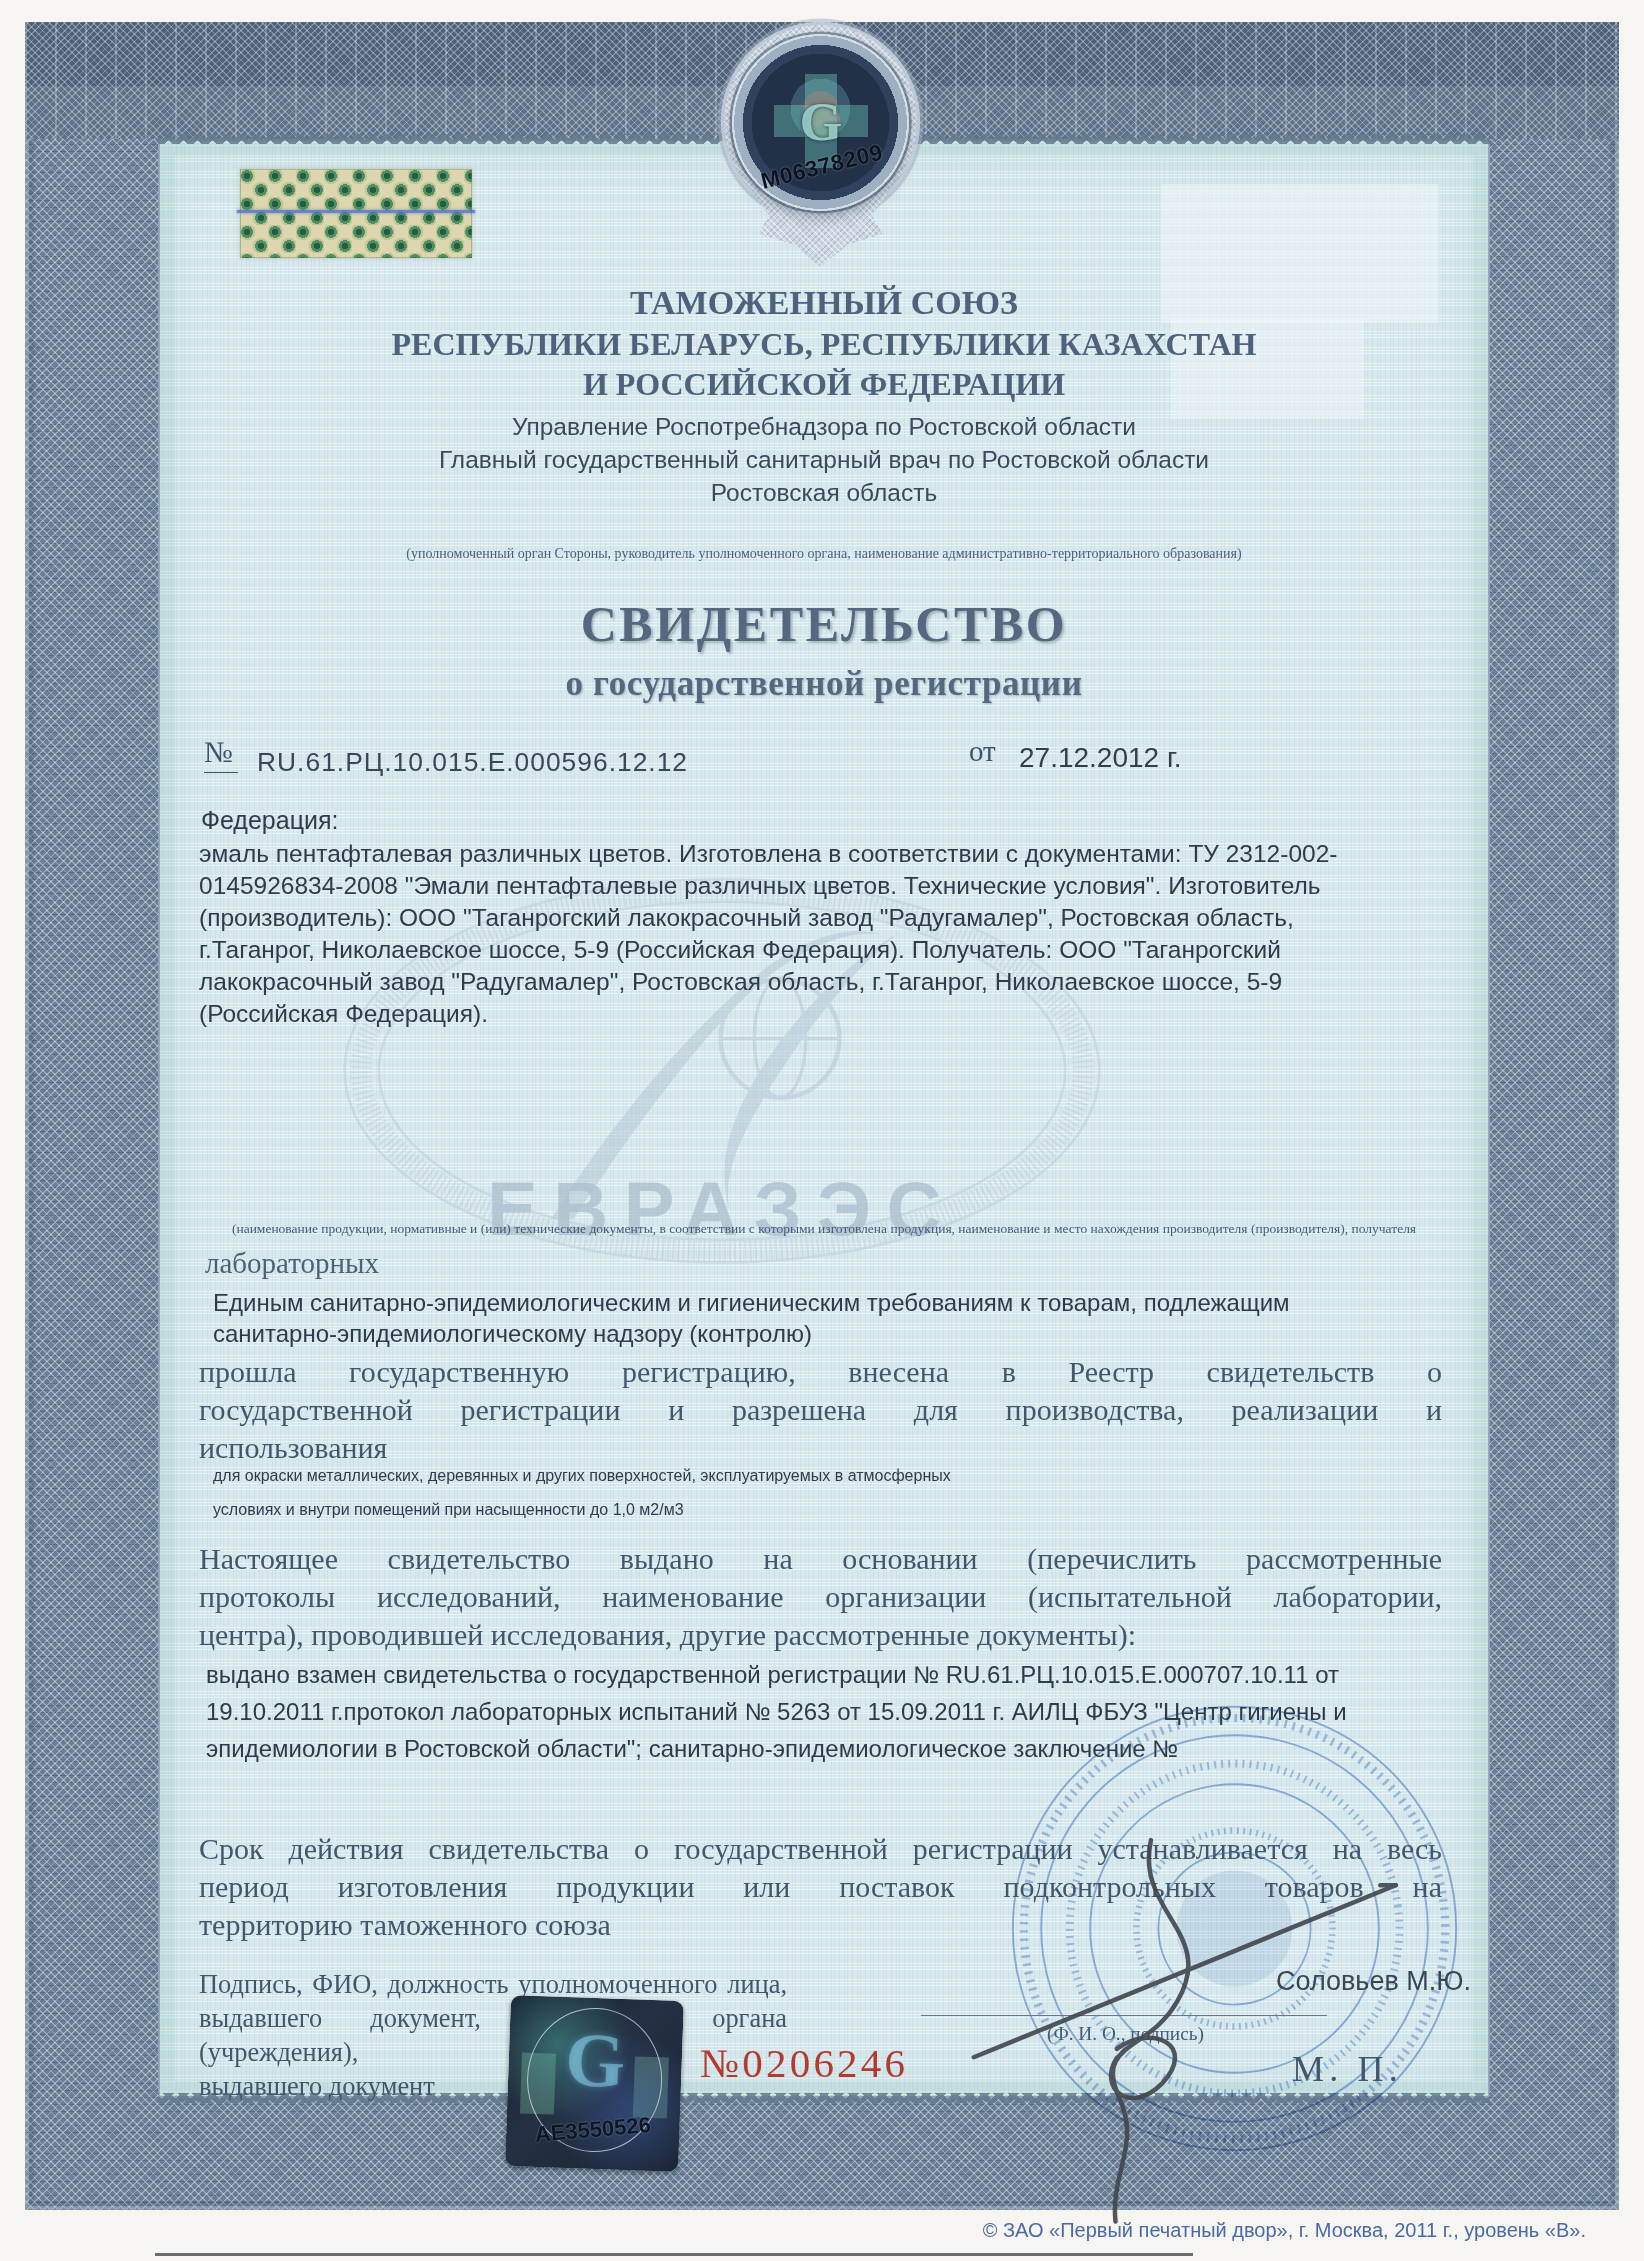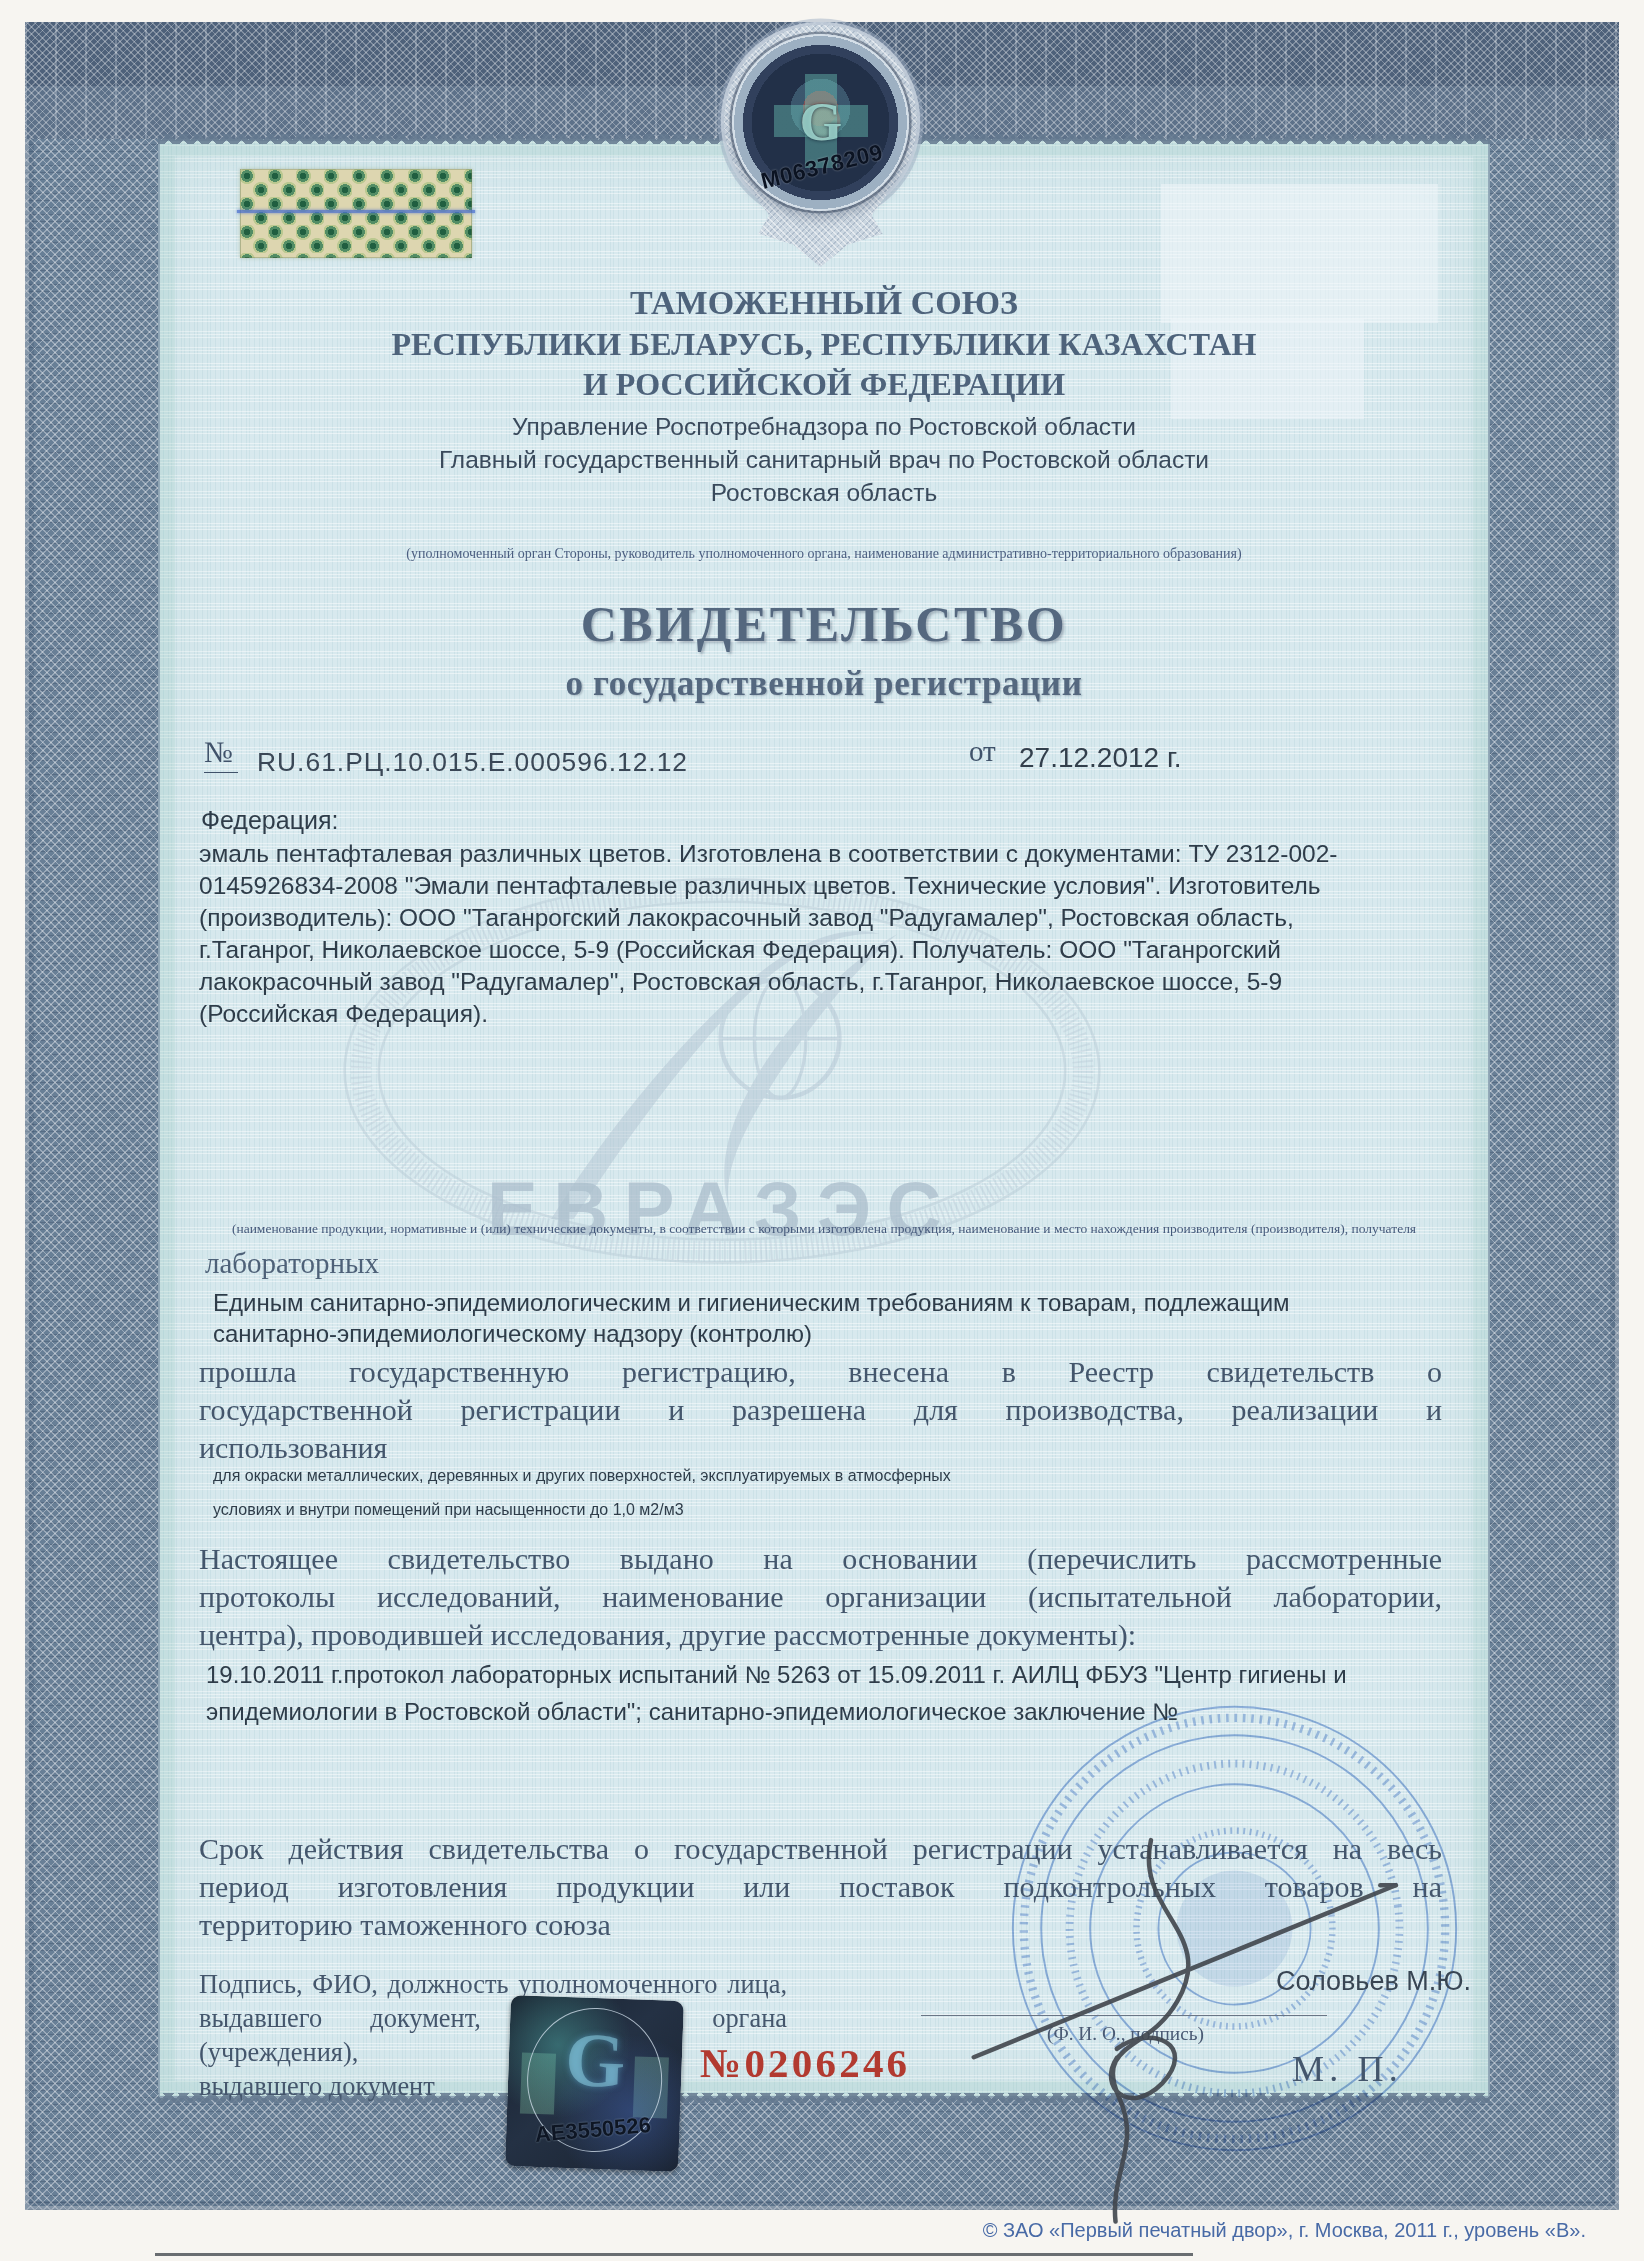--- a/index.html
+++ b/index.html
@@ -175,21 +175,21 @@
   .compliance-intro{left:205px;top:1247px;font-size:29px;color:#4e6178;}
   .compliance-text{left:213px;top:1287px;width:1167px;font-size:24px;line-height:31px;color:#2e3c49;}
 
   .reg-par{left:199px;top:1353px;width:1243px;font-size:30px;line-height:38px;color:#44566c;}
   .usage{left:213px;top:1459px;width:1187px;font-size:16px;line-height:34px;color:#2e3c49;}
   .basis-intro{left:199px;top:1540px;width:1243px;font-size:30px;line-height:38px;color:#44566c;}
   .basis-text{left:206px;top:1656px;width:1233px;font-size:24px;line-height:37px;color:#2e3c49;}
   .validity{left:199px;top:1830px;width:1243px;font-size:30px;line-height:38px;color:#44566c;}
   .sig-note{left:199px;top:1967px;width:588px;font-size:26.4px;line-height:34px;color:#44566c;}
 
-  .blank-number{left:700px;top:2039px;font-size:41px;font-weight:bold;letter-spacing:3.2px;color:#b23a30;}
+  .blank-number{left:700px;top:2039px;font-size:41px;font-weight:normal;letter-spacing:3.2px;color:#b23a30;}
   .signatory{left:1276px;top:1966px;font-size:27px;color:#384553;}
   .sig-line{left:921px;top:2015px;width:406px;border-top:1.9px solid #6a7686;height:0;}
   .sig-caption{left:1003px;top:2023px;width:245px;text-align:center;font-size:19.3px;color:#4a5a74;}
   .mp{left:1292px;top:2048px;font-size:36px;letter-spacing:5.2px;color:#44566c;}
 
   .footer-note{left:935px;top:2219px;width:651px;text-align:right;font-size:20px;color:#486aa6;}
   .scan-edge{left:155px;top:2253px;width:1038px;height:3.2px;background:#3a3f45;opacity:.75;}
 </style>
 </head>
 <body>
@@ -274,20 +274,21 @@
   <div>для окраски металлических, деревянных и других поверхностей, эксплуатируемых в атмосферных</div>
   <div>условиях и внутри помещений при насыщенности до 1,0 м2/м3</div>
 </div>
 
 <div class="abs serif basis-intro">
   <div class="jl">Настоящее свидетельство выдано на основании (перечислить рассмотренные</div>
   <div class="jl">протоколы исследований, наименование организации (испытательной лаборатории,</div>
   <div class="jl ll">центра), проводившей исследования, другие рассмотренные документы):</div>
 </div>
 <div class="abs basis-text">
+  <div>выдано взамен свидетельства о государственной регистрации № RU.61.РЦ.10.015.Е.000707.10.11 от</div>
   <div>19.10.2011 г.протокол лабораторных испытаний № 5263 от 15.09.2011 г. АИЛЦ ФБУЗ "Центр гигиены и</div>
   <div>эпидемиологии в Ростовской области"; санитарно-эпидемиологическое заключение №</div>
 </div>
 
 <div class="abs serif validity">
   <div class="jl">Срок действия свидетельства о государственной регистрации устанавливается на весь</div>
   <div class="jl">период изготовления продукции или поставок подконтрольных товаров на</div>
   <div class="jl ll">территорию таможенного союза</div>
 </div>
 

